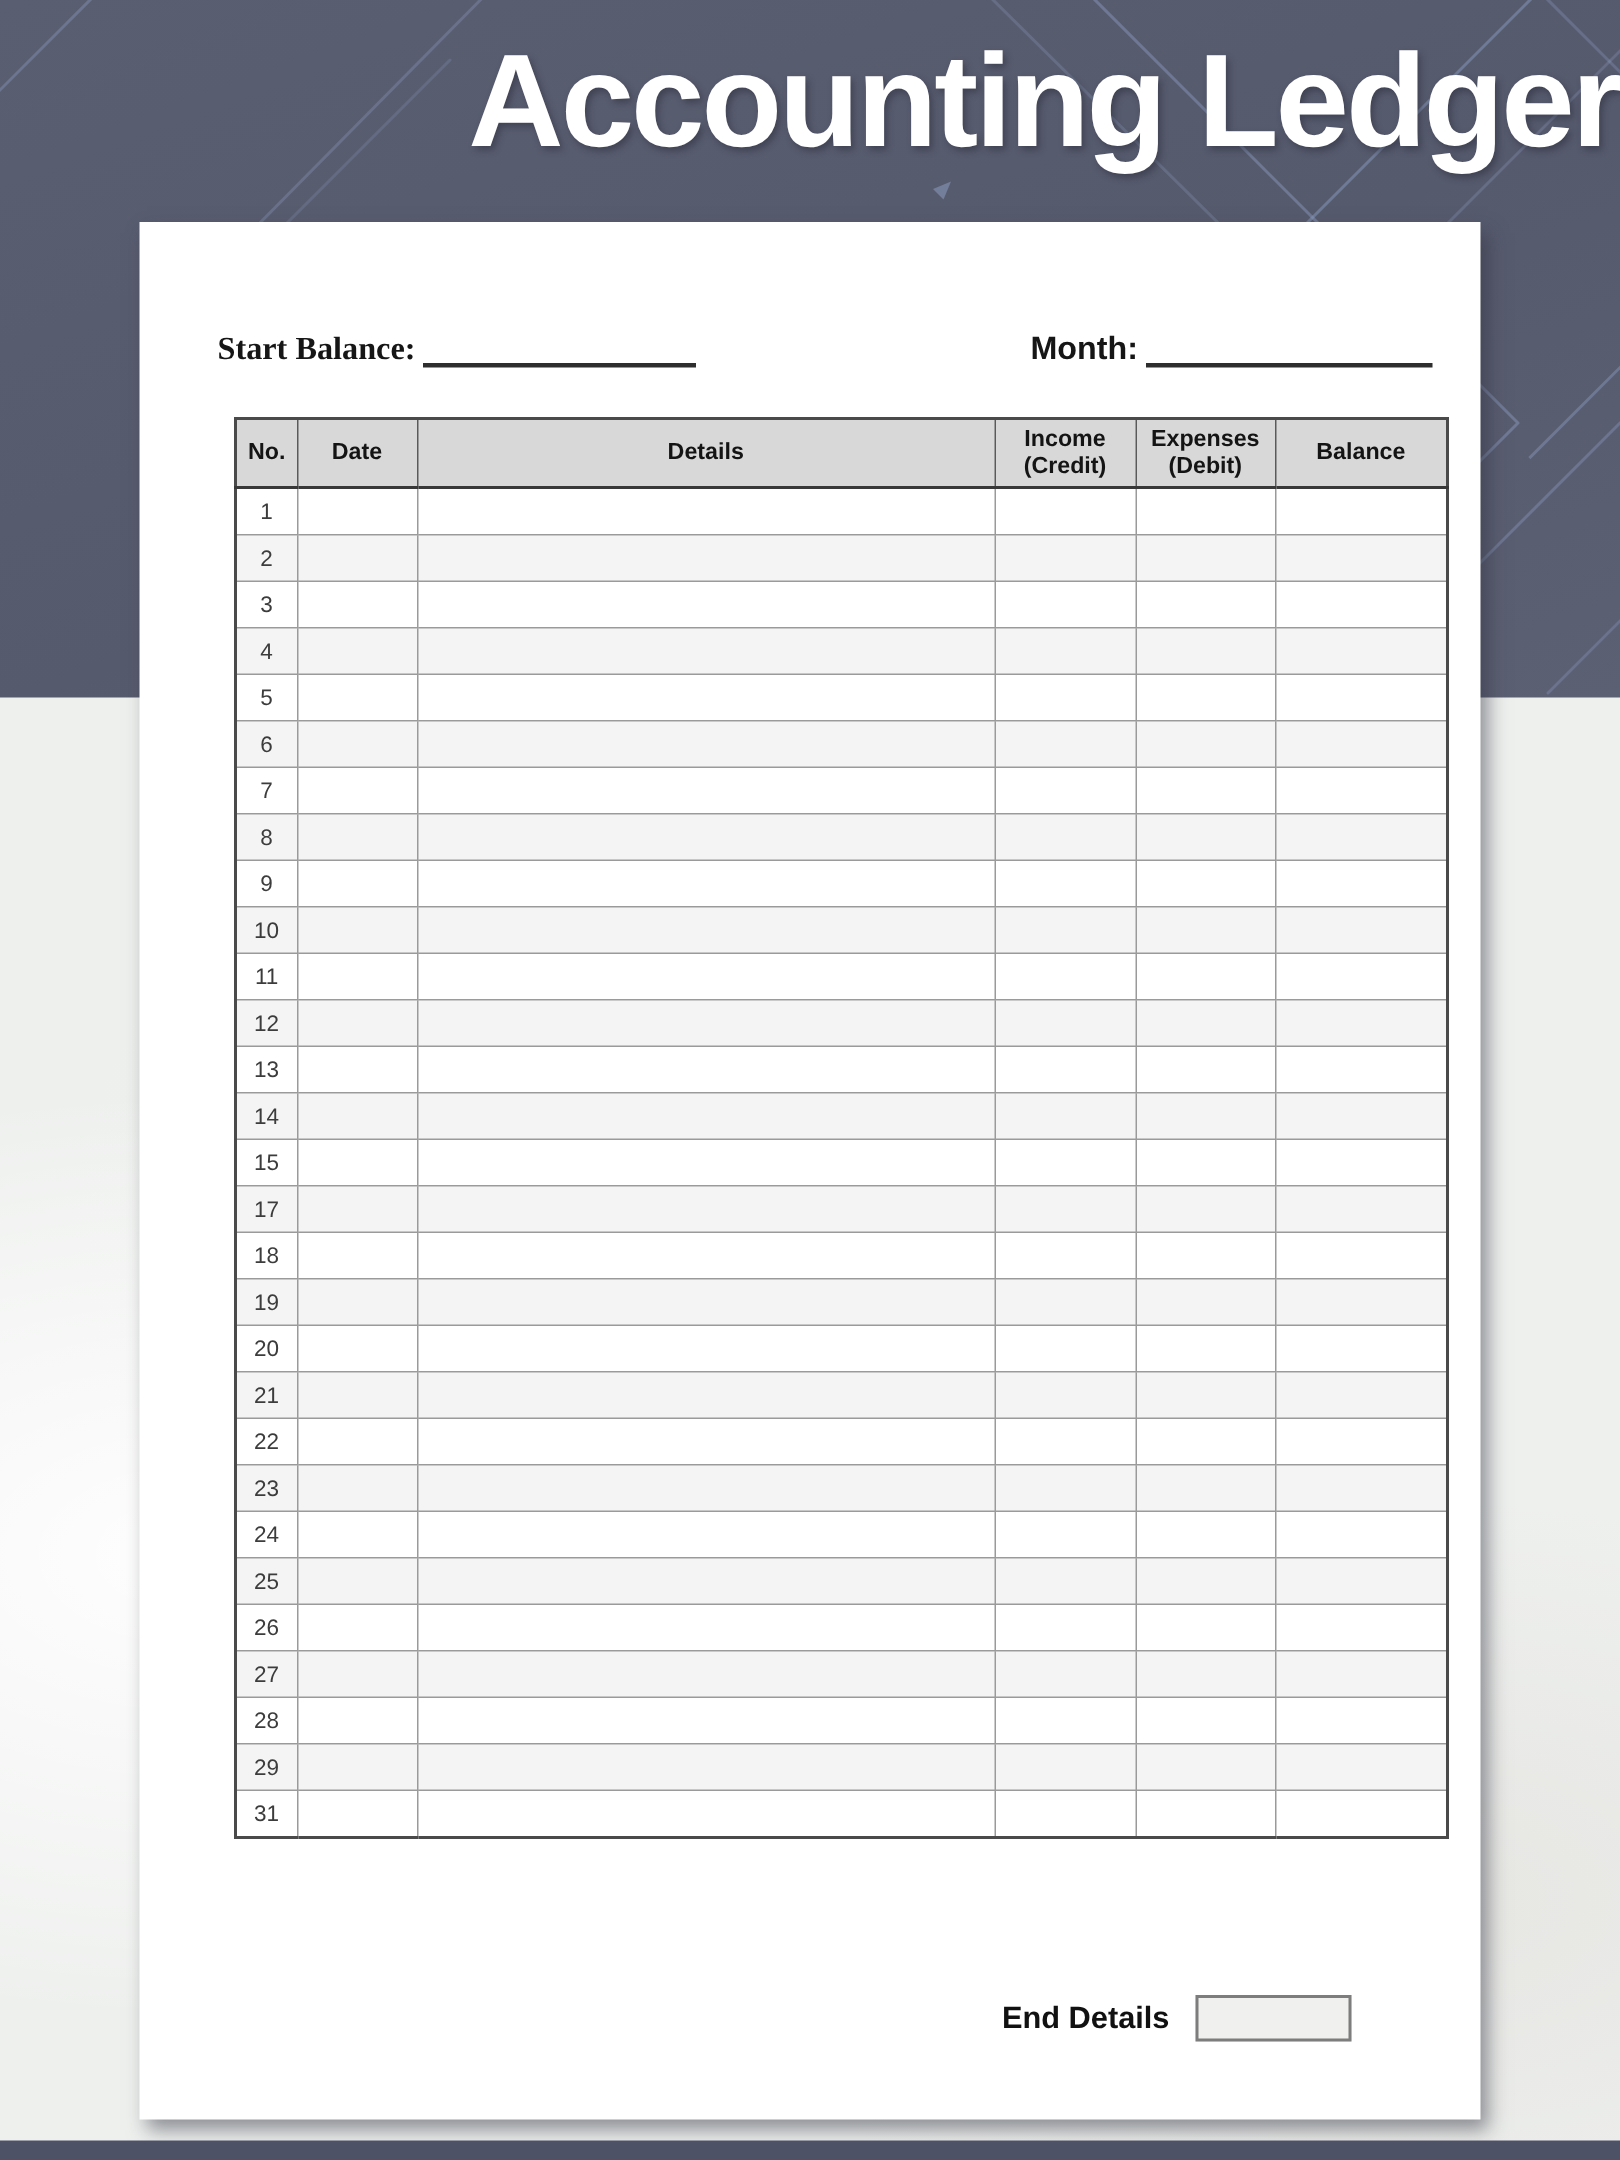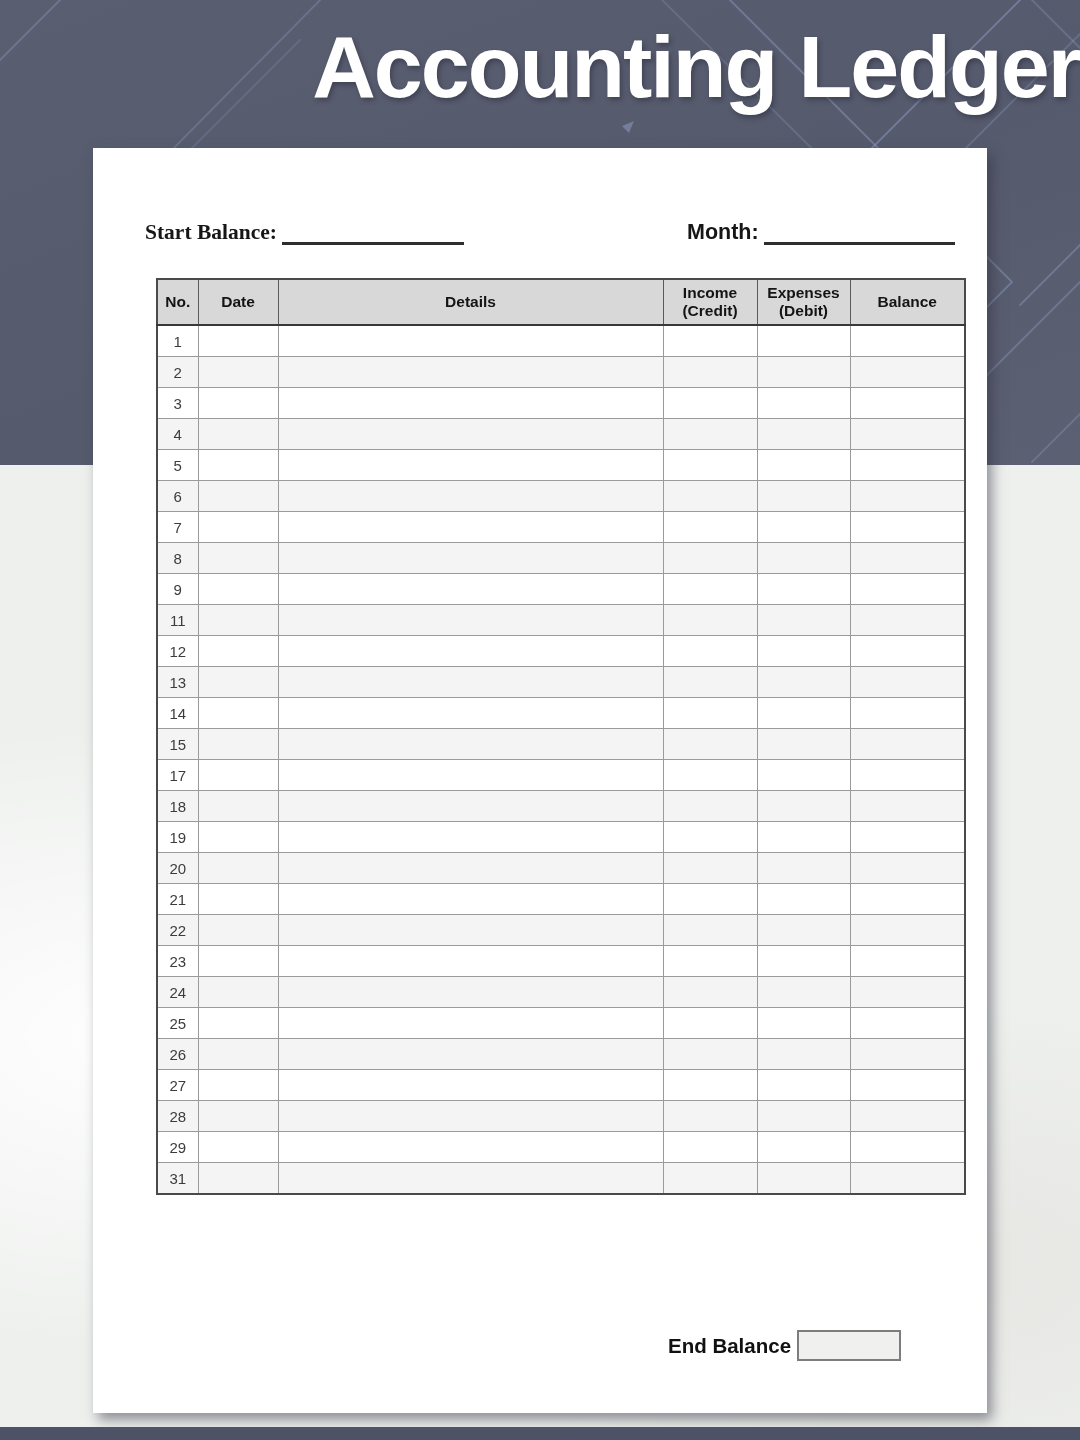--- a/index.html
+++ b/index.html
@@ -247,20 +247,28 @@
           </tr>
           <tr>
             <td class="no-cell">9</td>
             <td></td>
             <td></td>
             <td></td>
             <td></td>
             <td></td>
           </tr>
           <tr>
+            <td class="no-cell">10</td>
+            <td></td>
+            <td></td>
+            <td></td>
+            <td></td>
+            <td></td>
+          </tr>
+          <tr>
             <td class="no-cell">11</td>
             <td></td>
             <td></td>
             <td></td>
             <td></td>
             <td></td>
           </tr>
           <tr>
             <td class="no-cell">12</td>
             <td></td>
@@ -403,19 +411,19 @@
             <td></td>
             <td></td>
             <td></td>
             <td></td>
           </tr>
         </tbody>
     </table>
   </div>
 
   <div class="end-balance-row">
-    <span class="end-balance-label">End Balance</span>
+    <span class="end-balance-label">End Details</span>
     <span class="end-balance-box"></span>
   </div>
 
 </div>
 
 <div class="bottom-bar"></div>
 
 </body></html>

